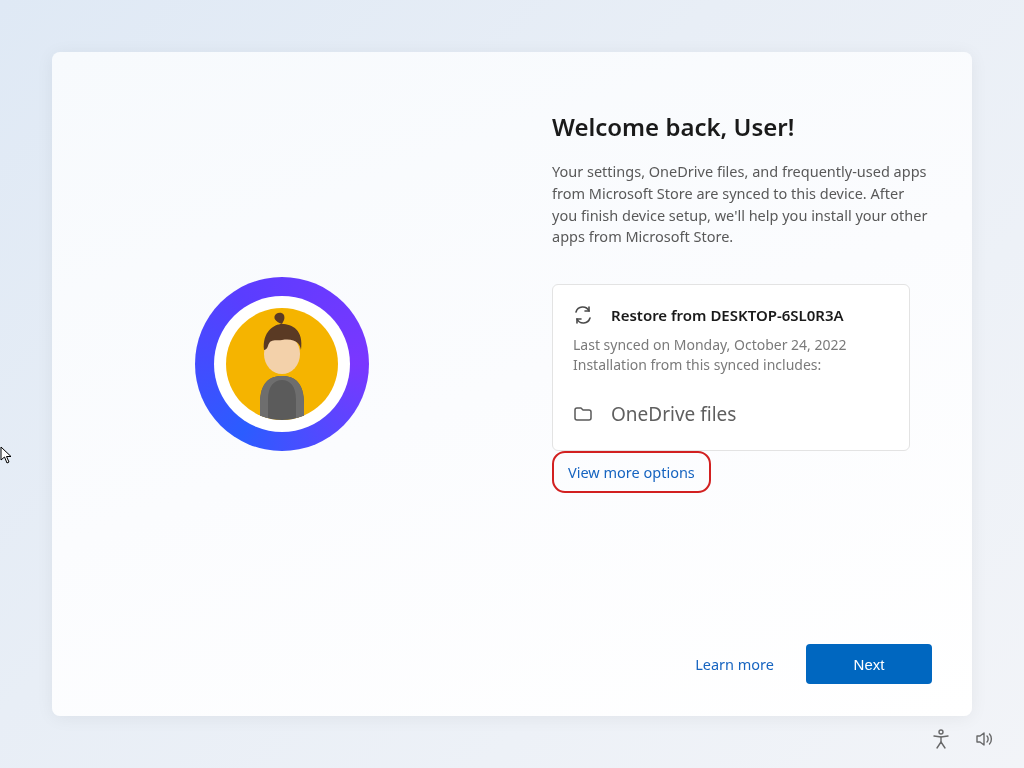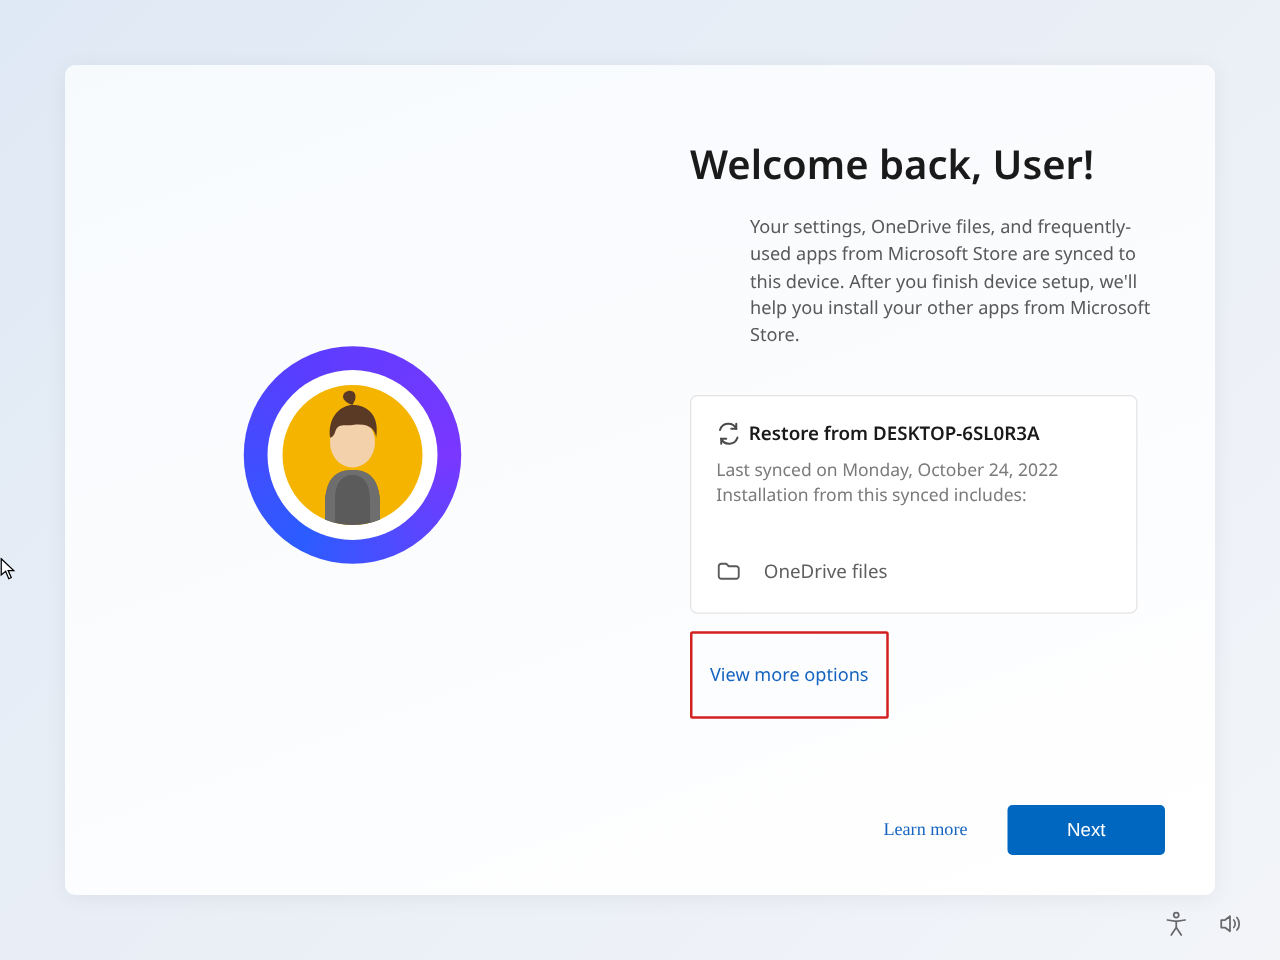--- a/index.html
+++ b/index.html
@@ -41,94 +41,91 @@
     width: 112px; height: 112px;
     background: #f5b400; border-radius: 50%;
     position: relative; overflow: hidden;
   }
   .right-pane {
     flex: 1;
     padding: 58px 40px 0 40px;
     position: relative;
   }
   .title {
-    font-size: 32px;
+    font-size: 24px;
     font-weight: 600;
     color: #1a1a1a;
     margin-bottom: 18px;
   }
   .description {
     font-size: 14.5px;
     line-height: 1.5;
     color: #595959;
     max-width: 380px;
     margin-bottom: 36px;
-    margin-left: 48px;
   }
   .restore-card {
     border: 1px solid #e3e3e3;
     border-radius: 6px;
     background: #fff;
     padding: 20px 20px 14px 20px;
     width: 358px;
   }
   .restore-header {
     display: flex;
     align-items: center;
-    gap: 6px;
+    gap: 18px;
     margin-bottom: 10px;
   }
   .restore-title {
     font-size: 15px;
     font-weight: 600;
     color: #1a1a1a;
   }
   .restore-sub {
     font-size: 14px;
     color: #7a7a7a;
     line-height: 1.45;
-    margin-bottom: 31px;
+    margin-bottom: 16px;
   }
   .include-row {
     display: flex;
     align-items: center;
     gap: 18px;
     padding: 9px 0;
     color: #5f5f5f;
-    font-size: 15px;
+    font-size: 19px;
   }
   .icon20 {
     width: 20px; height: 20px;
     display: inline-flex;
     align-items: center; justify-content: center;
     flex-shrink: 0;
   }
   .view-more {
     display: inline-block;
-    margin-top: 14px;
-    padding: 23px 14px;
+    padding: 9px 14px;
     color: #1664c0;
     font-size: 14.5px;
     cursor: pointer;
     border: 2.5px solid #d22020;
-    border-radius: 2px;
+    border-radius: 13px;
   }
   .footer {
     position: absolute;
     right: 40px; bottom: 32px;
     display: flex;
     gap: 22px;
     align-items: center;
   }
   .learn-more {
     color: #1664c0;
     font-size: 14.5px;
     cursor: pointer;
     padding: 8px 10px;
-    font-family: Liberation Serif, serif;
   }
   .next-btn {
     background: #0067c0;
     color: #fff;
     border: none;
     border-radius: 4px;
     width: 126px; height: 40px;
     font-size: 15px;
     cursor: pointer;
   }

